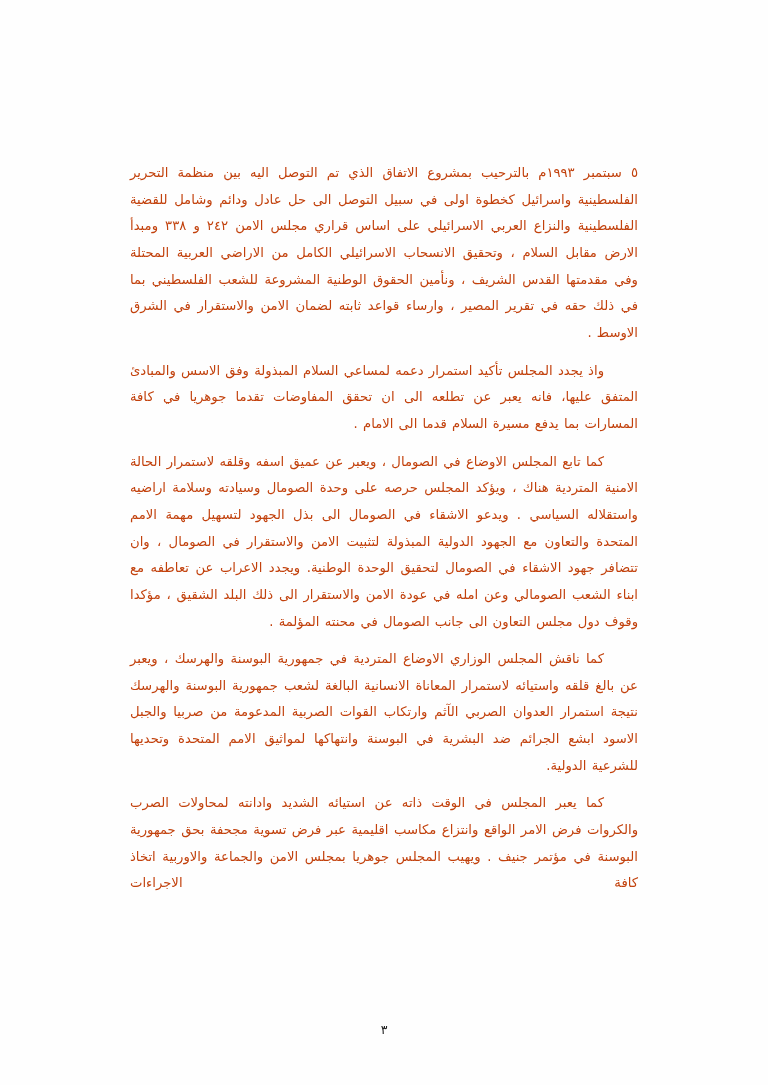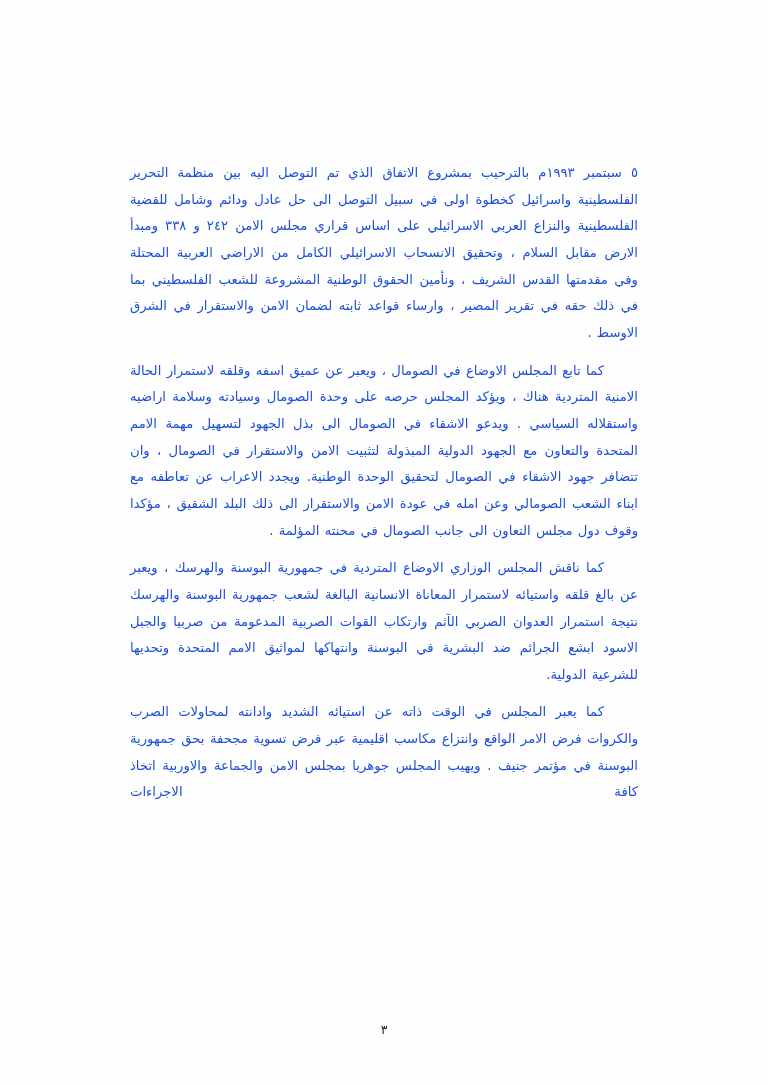--- a/index.html
+++ b/index.html
@@ -29,21 +29,21 @@
     text-align: justify;
     text-align-last: justify;
   }
   .para {
     font-family: "DejaVu Sans", sans-serif;
     font-size: 13.2px;
     line-height: 2.02;
     margin: 0 0 11px 0;
     letter-spacing: 0.1px;
     word-spacing: 1px;
-    color: #1d4ed8;
+    color: #c2410c;
     text-align: justify;
     text-align-last: justify;
   }
   .para .indent {
     display: inline-block;
     width: 34px;
   }
   .para-tail {
     text-align-last: right;
   }
@@ -62,20 +62,23 @@
 </head>
 <body>
 
 <div class="page">
   <div class="content">
 
     <p class="para para-tail">
       <span>٥ سبتمبر ١٩٩٣م بالترحيب بمشروع الاتفاق الذي تم التوصل اليه بين منظمة التحرير الفلسطينية واسرائيل كخطوة اولى في سبيل التوصل الى حل عادل ودائم وشامل للقضية الفلسطينية والنزاع العربي الاسرائيلي على اساس قراري مجلس الامن ٢٤٢ و ٣٣٨ ومبدأ الارض مقابل السلام ، وتحقيق الانسحاب الاسرائيلي الكامل من الاراضي العربية المحتلة وفي مقدمتها القدس الشريف ، ونأمين الحقوق الوطنية المشروعة للشعب الفلسطيني بما في ذلك حقه في تقرير المصير ، وارساء قواعد ثابته لضمان الامن والاستقرار في الشرق الاوسط .</span>
     </p>
 
+    <p class="para para-tail">
+      <span class="indent"></span><span>واذ يجدد المجلس تأكيد استمرار دعمه لمساعي السلام المبذولة وفق الاسس والمبادئ المتفق عليها، فانه يعبر عن تطلعه الى ان تحقق المفاوضات تقدما جوهريا في كافة المسارات بما يدفع مسيرة السلام قدما الى الامام .</span>
+    </p>
 
     <p class="para para-tail">
       <span class="indent"></span><span>كما تابع المجلس الاوضاع في الصومال ، ويعبر عن عميق اسفه وقلقه لاستمرار الحالة الامنية المتردية هناك ، ويؤكد المجلس حرصه على وحدة الصومال وسيادته وسلامة اراضيه واستقلاله السياسي . ويدعو الاشقاء في الصومال الى بذل الجهود لتسهيل مهمة الامم المتحدة والتعاون مع الجهود الدولية المبذولة لتثبيت الامن والاستقرار في الصومال ، وان تتضافر جهود الاشقاء في الصومال لتحقيق الوحدة الوطنية. ويجدد الاعراب عن تعاطفه مع ابناء الشعب الصومالي وعن امله في عودة الامن والاستقرار الى ذلك البلد الشقيق ، مؤكدا وقوف دول مجلس التعاون الى جانب الصومال في محنته المؤلمة .</span>
     </p>
 
     <p class="para para-tail">
       <span class="indent"></span><span>كما ناقش المجلس الوزاري الاوضاع المتردية في جمهورية البوسنة والهرسك ، ويعبر عن بالغ قلقه واستيائه لاستمرار المعاناة الانسانية البالغة لشعب جمهورية البوسنة والهرسك نتيجة استمرار العدوان الصربي الآثم وارتكاب القوات الصربية المدعومة من صربيا والجبل الاسود ابشع الجرائم ضد البشرية في البوسنة وانتهاكها لمواثيق الامم المتحدة وتحديها للشرعية الدولية.</span>
     </p>
 
     <p class="para">

